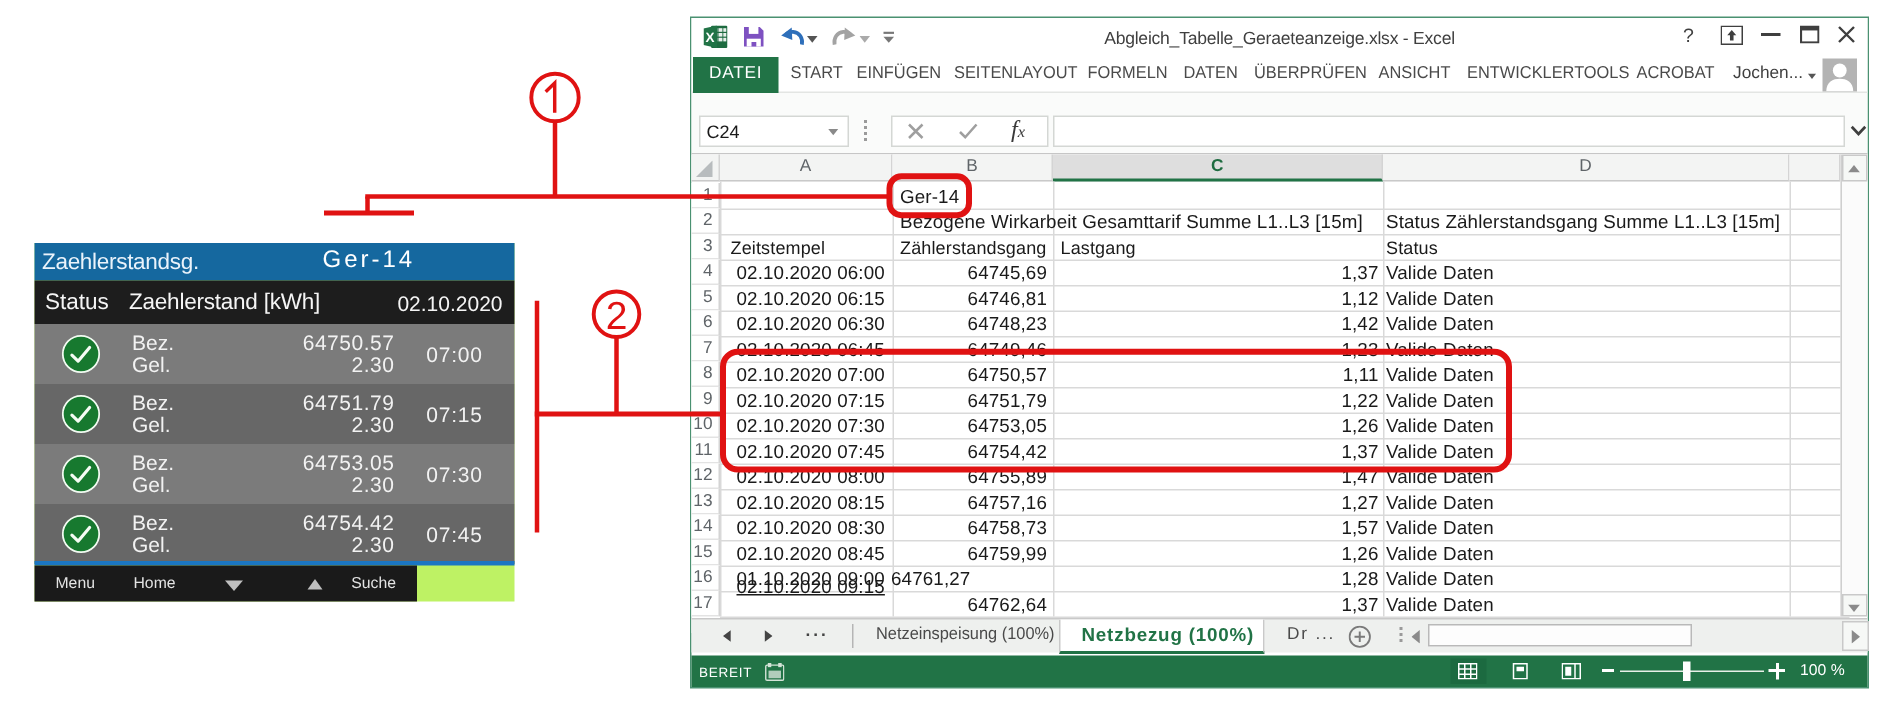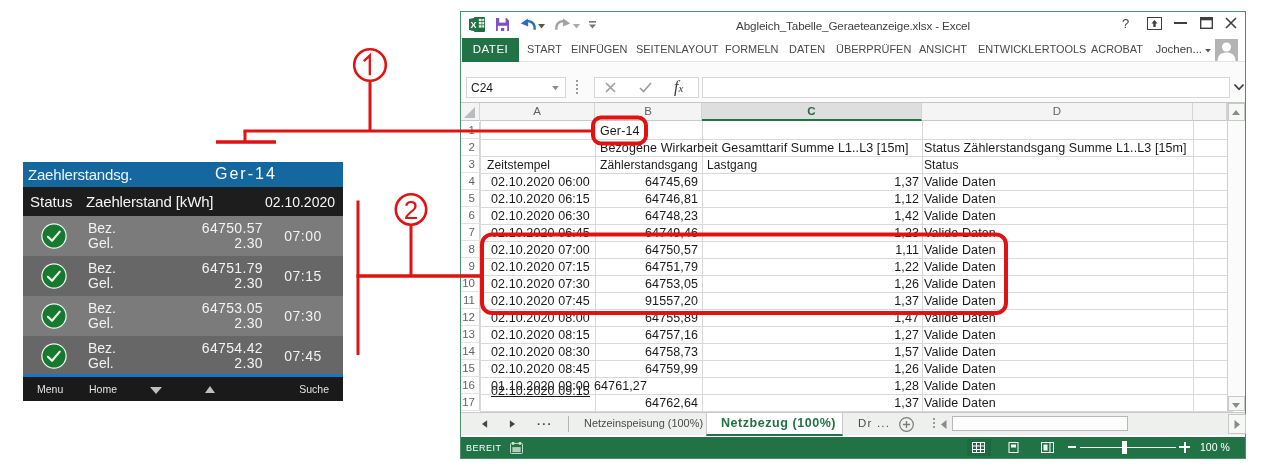--- a/index.html
+++ b/index.html
@@ -17,21 +17,21 @@
   #dev-thead .c2 { position:absolute; left:63px; top:6px; letter-spacing:-0.15px; }
   #dev-thead .c3 { position:absolute; right:8px; top:7px; font-size:14px; }
   .drow { position:absolute; left:0; width:320px; height:40px; color:#f2f2f2; font-size:14px; }
   .drow.a { background:#7b7b7b; }
   .drow.b { background:#676767; }
   .drow .chk { position:absolute; left:18px; top:7px; width:26px; height:26px; }
   .drow .lbl { position:absolute; left:65px; top:5px; line-height:15px; }
   .drow .num { position:absolute; left:120px; top:5px; width:120px; text-align:right; line-height:15px; letter-spacing:0.35px; }
   .drow .tim { position:absolute; left:255px; top:12px; width:50px; text-align:center; letter-spacing:0.5px; }
   #dev-blue { position:absolute; left:0; top:212px; width:320px; height:3px; background:#1b76c2; }
-  #dev-foot { position:absolute; left:0; top:215px; width:320px; height:24px; background:#1a1a1a; color:#e3e3e3; font-size:10.5px; }
+  #dev-foot { position:absolute; left:0; top:215px; width:255px; height:24px; background:#1a1a1a; color:#e3e3e3; font-size:10.5px; }
   #dev-foot span { position:absolute; top:6px; }
   .tri-dn { position:absolute; width:0; height:0; border-left:6px solid transparent; border-right:6px solid transparent; border-top:7px solid #bfbfbf; top:10px; }
   .tri-up { position:absolute; width:0; height:0; border-left:5px solid transparent; border-right:5px solid transparent; border-bottom:7px solid #bfbfbf; top:9px; }
 
   
   #xl { position:absolute; left:460px; top:11px; width:786px; height:448px; background:#fff; border:1px solid #4a9171; font-size:12px; color:#1a1a1a; }
   #xl-title { position:absolute; left:0; top:0; width:784px; height:26px; background:#fff; }
   #xl-title .ttl { position:absolute; left:0; width:784px; text-align:center; top:7px; font-size:11.7px; color:#3f3f3f; letter-spacing:-0.15px; }
   #xl-tabs { position:absolute; left:0; top:26px; width:784px; height:24px; background:#fff; border-bottom:1px solid #e3e5e3; }
   .rtab { position:absolute; top:5px; font-size:11.5px; color:#4a4a4a; letter-spacing:0; transform:scaleX(0.95); transform-origin:0 0; }
@@ -287,21 +287,21 @@
 <div class="cell" style="left:463px; top:138.5px;">Valide Daten</div>
 <div class="cell" style="left:30px; top:155.5px;">02.10.2020 07:15</div>
 <div class="cell" style="left:133px; top:155.5px; width:104px; text-align:right;">64751,79</div>
 <div class="cell" style="left:240px; top:155.5px; width:218px; text-align:right;">1,22</div>
 <div class="cell" style="left:463px; top:155.5px;">Valide Daten</div>
 <div class="cell" style="left:30px; top:172.5px;">02.10.2020 07:30</div>
 <div class="cell" style="left:133px; top:172.5px; width:104px; text-align:right;">64753,05</div>
 <div class="cell" style="left:240px; top:172.5px; width:218px; text-align:right;">1,26</div>
 <div class="cell" style="left:463px; top:172.5px;">Valide Daten</div>
 <div class="cell" style="left:30px; top:189.5px;">02.10.2020 07:45</div>
-<div class="cell" style="left:133px; top:189.5px; width:104px; text-align:right;">91557,20</div>
+<div class="cell" style="left:133px; top:189.5px; width:104px; text-align:right;">64754,42</div>
 <div class="cell" style="left:240px; top:189.5px; width:218px; text-align:right;">1,37</div>
 <div class="cell" style="left:463px; top:189.5px;">Valide Daten</div>
 <div class="cell" style="left:30px; top:206.5px;">02.10.2020 08:00</div>
 <div class="cell" style="left:133px; top:206.5px; width:104px; text-align:right;">64755,89</div>
 <div class="cell" style="left:240px; top:206.5px; width:218px; text-align:right;">1,47</div>
 <div class="cell" style="left:463px; top:206.5px;">Valide Daten</div>
 <div class="cell" style="left:30px; top:223.5px;">02.10.2020 08:15</div>
 <div class="cell" style="left:133px; top:223.5px; width:104px; text-align:right;">64757,16</div>
 <div class="cell" style="left:240px; top:223.5px; width:218px; text-align:right;">1,27</div>
 <div class="cell" style="left:463px; top:223.5px;">Valide Daten</div>

